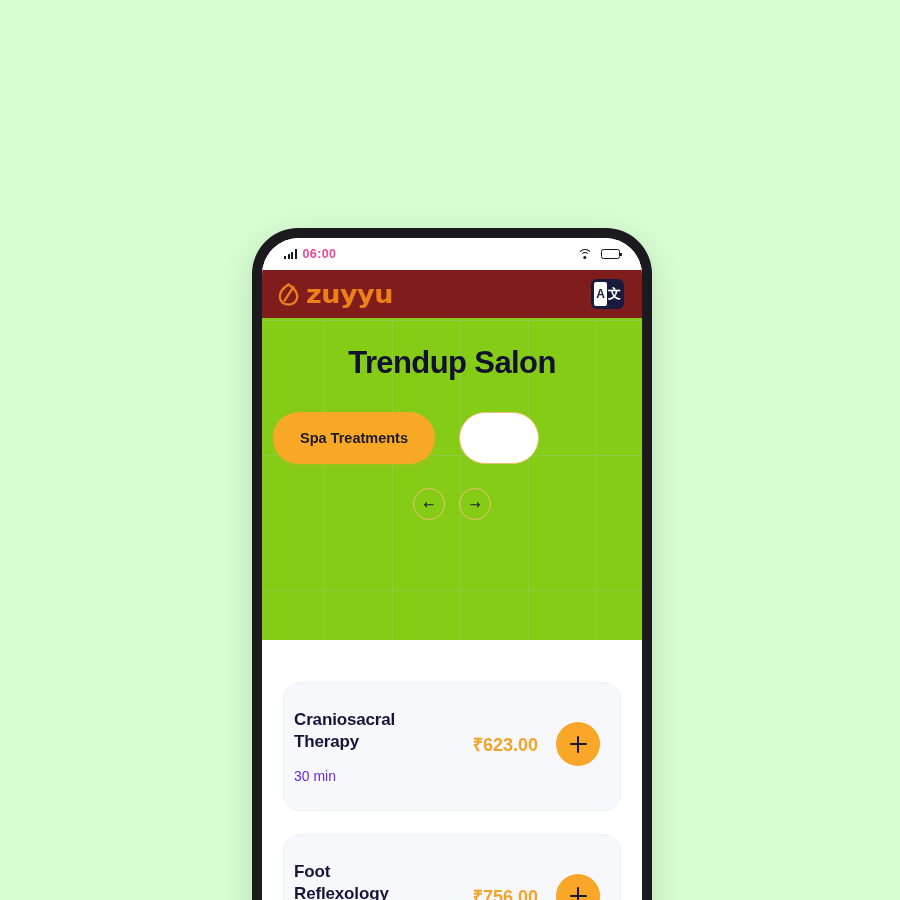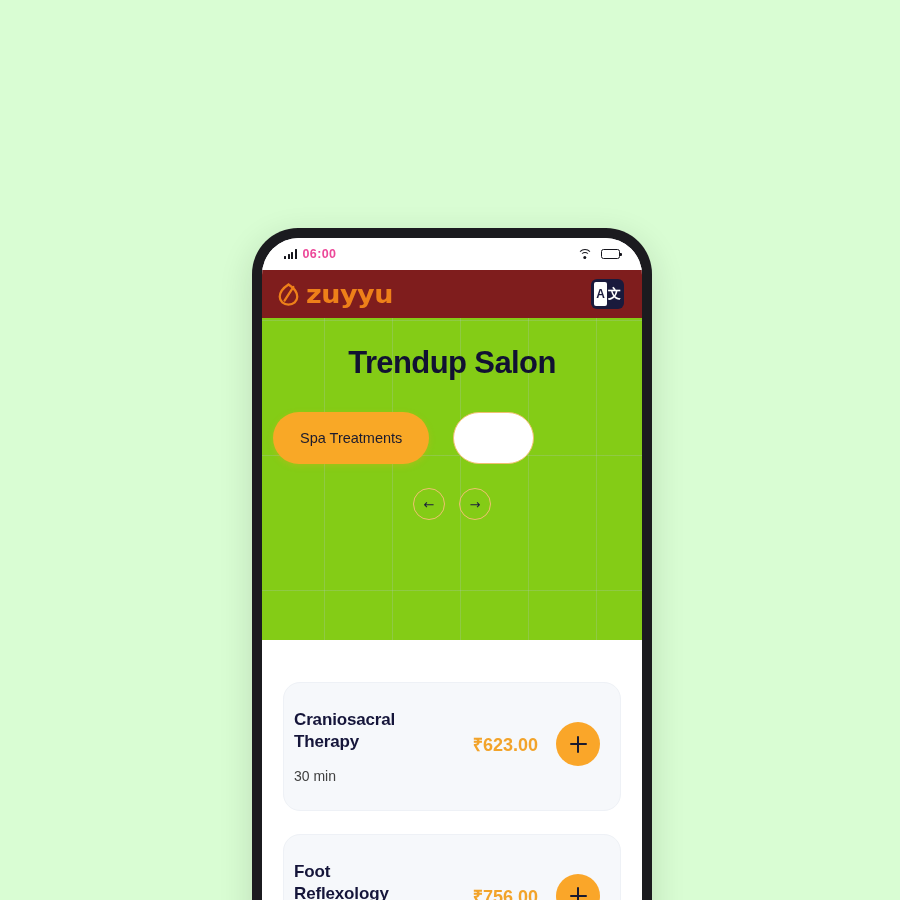--- a/index.html
+++ b/index.html
@@ -179,21 +179,21 @@
     margin-top: 33px;
     padding-left: 11px;
     height: 52px;
   }
   .chip {
     height: 52px;
     border-radius: 26px;
     display: flex; align-items: center; justify-content: center;
     padding: 0 27px;
     font-size: 14.5px;
-    font-weight: normal;
+    font-weight: bold;
     white-space: nowrap;
     flex: 0 0 auto;
   }
   .chip.active {
     background: #f9a826;
     color: #1b1b2e;
     box-shadow: 0 2px 6px rgba(249,168,38,0.28);
   }
   .chip.idle {
     background: #ffffff;
@@ -241,21 +241,21 @@
   .svc-name {
     font-size: 17px;
     line-height: 1.32;
     font-weight: bold;
     color: #15153a;
     max-width: 135px;
     letter-spacing: -0.15px;
   }
   .svc-duration {
     font-size: 14px;
-    color: #404040;
+    color: #6d28d9;
     margin-top: 14px;
   }
   .svc-right {
     display: flex;
     align-items: center;
     gap: 18px;
     padding-top: 15px;
     flex: 0 0 auto;
   }
   .svc-price {

